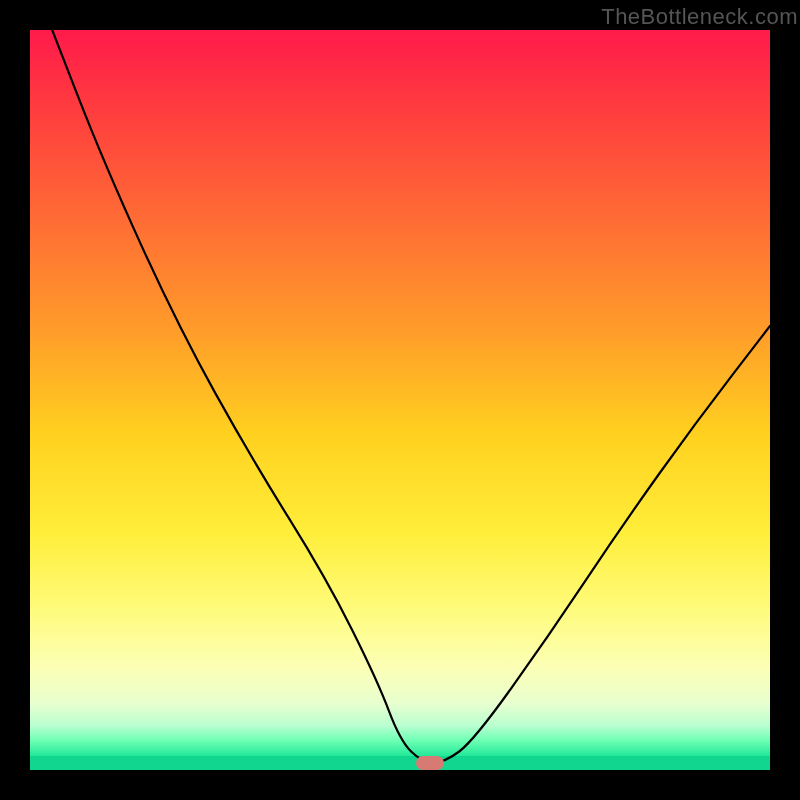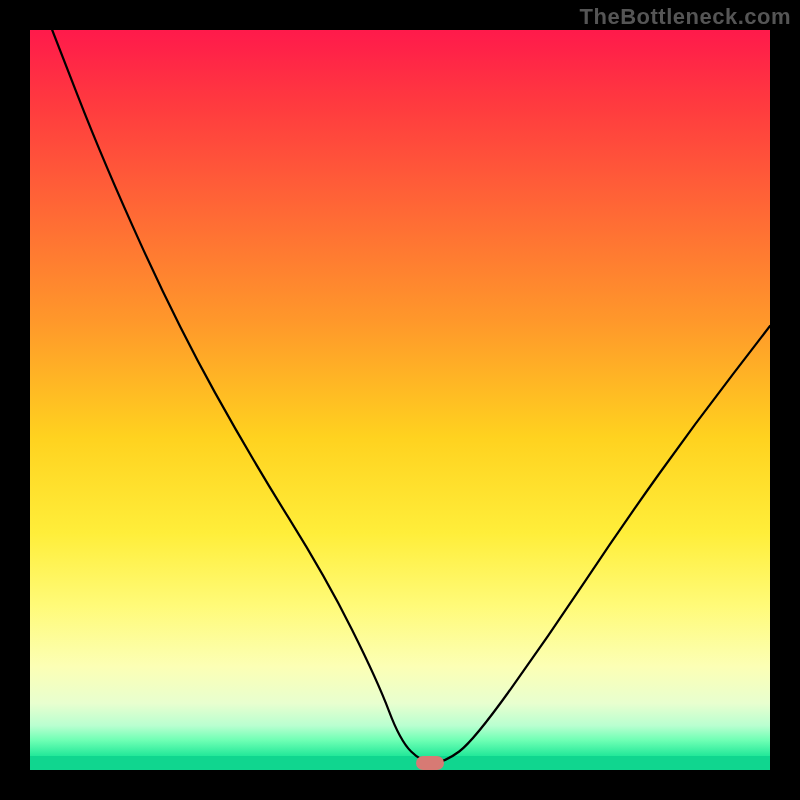--- a/index.html
+++ b/index.html
@@ -13,24 +13,24 @@
   }
   .frame {
     position: relative;
     width: 800px;
     height: 800px;
     background: #000;
   }
   .watermark {
     position: absolute;
     top: 4px;
-    right: 9px;
+    right: 2px;
     color: #555;
     font-size: 22px;
-    font-weight: bold;
+    font-weight: normal;
     letter-spacing: 0.5px;
     z-index: 30;
   }
   .plot {
     position: absolute;
     left: 30px;
     top: 30px;
     width: 740px;
     height: 740px;
     overflow: hidden;

